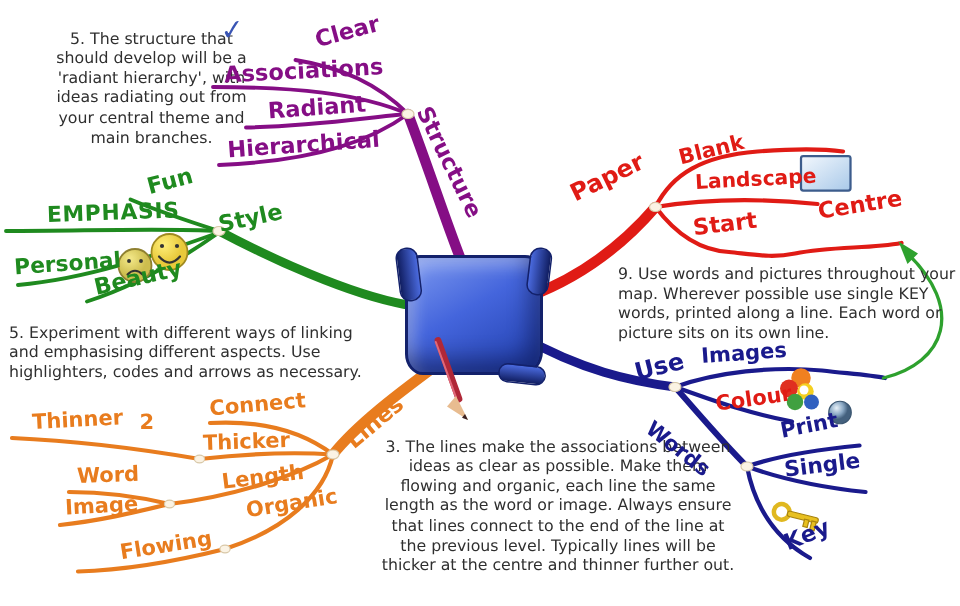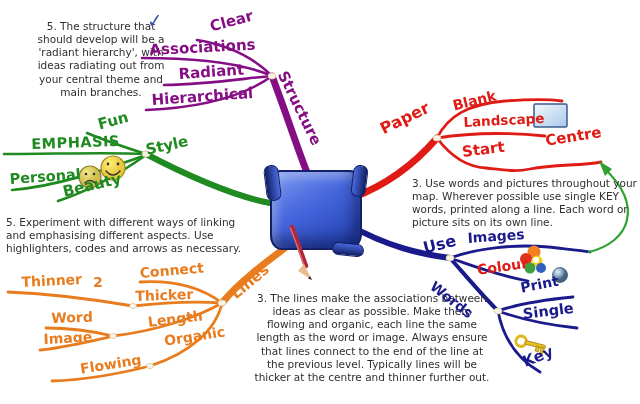--- a/index.html
+++ b/index.html
@@ -145,21 +145,21 @@
       <circle cx="6" cy="7" r="5.2" fill="none" stroke="#e0b820" stroke-width="3"></circle>
       <rect x="10" y="5.2" width="21" height="3.6" rx="1.5" fill="#e8c020" stroke="#a88410" stroke-width="0.8"></rect>
       <rect x="22" y="8" width="3" height="5" fill="#e8c020" stroke="#a88410" stroke-width="0.8"></rect>
       <rect x="27" y="8" width="3" height="6" fill="#e8c020" stroke="#a88410" stroke-width="0.8"></rect>
     </g>
 
     <rect x="534" y="104" width="33" height="23" rx="1.5" fill="url(#gPage)" stroke="#3c5c8c" stroke-width="1.5"></rect>
   </svg>
 
   <div class="note" style="left:30px;top:20px;width:142px;text-align:center;">5. The structure that should develop will be a 'radiant hierarchy', with ideas radiating out from your central theme and main branches.</div>
-  <div class="note" style="left:412px;top:177px;width:228px;">3. Use words and pictures throughout your map. Wherever possible use single KEY words, printed along a line. Each word or picture sits on its own line.</div>
+  <div class="note" style="left:412px;top:177px;width:228px;">9. Use words and pictures throughout your map. Wherever possible use single KEY words, printed along a line. Each word or picture sits on its own line.</div>
   <div class="note" style="left:6px;top:216px;width:252px;">5. Experiment with different ways of linking and emphasising different aspects. Use highlighters, codes and arrows as necessary.</div>
   <div class="note" style="left:253px;top:292px;width:238px;text-align:center;">3. The lines make the associations between ideas as clear as possible. Make them flowing and organic, each line the same length as the word or image. Always ensure that lines connect to the end of the line at the previous level. Typically lines will be thicker at the centre and thinner further out.</div>
 
   <div class="scroll">
     <div class="scroll-body"></div>
     <div class="curl curl-l"></div>
     <div class="curl curl-r"></div>
     <div class="curl curl-b"></div>
     <div class="scroll-title">
     </div>

